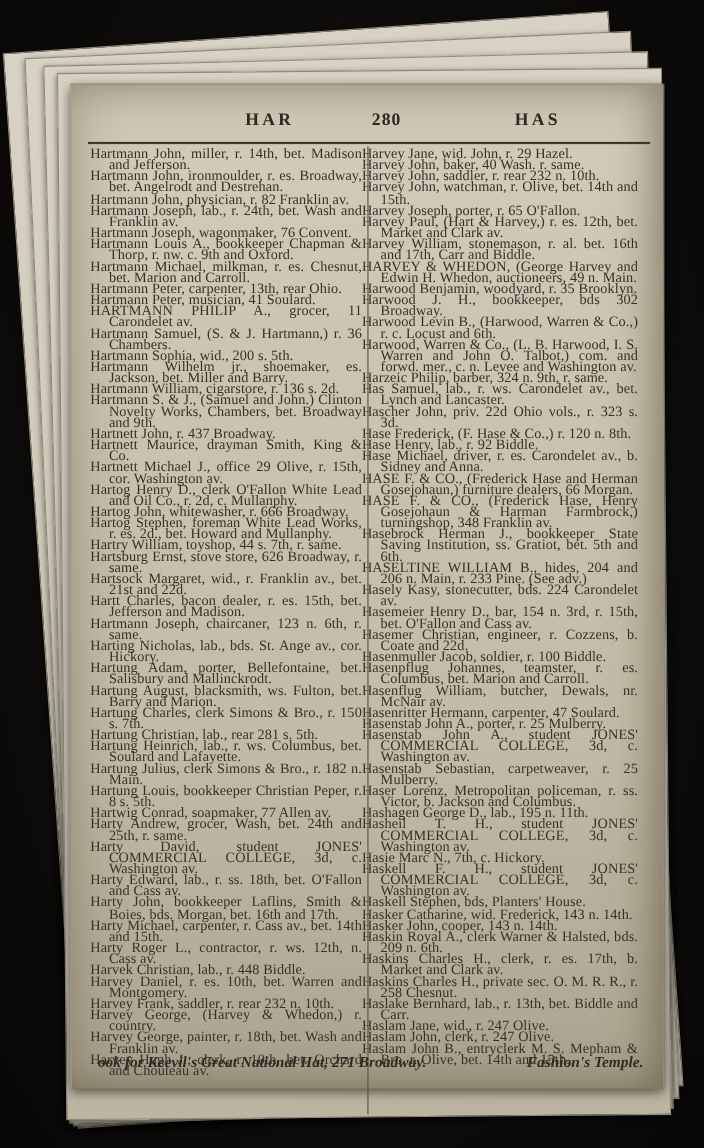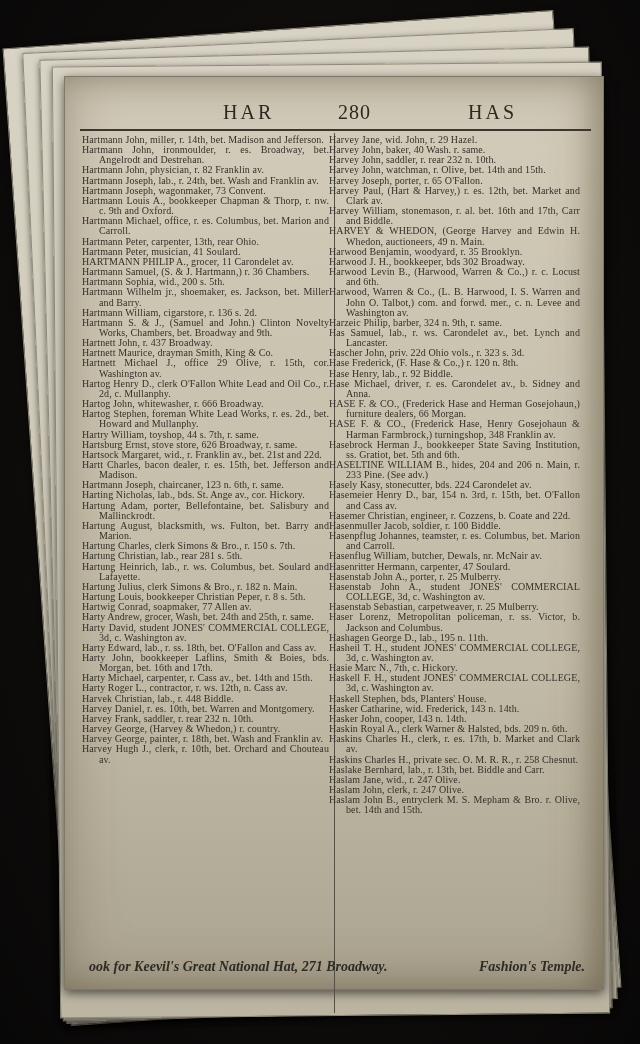--- a/index.html
+++ b/index.html
@@ -10,27 +10,27 @@
              border:1px solid #8f8a7b;box-shadow:0 2px 6px rgba(0,0,0,0.55);}
   .edge1{left:36px;top:28px;width:550px;height:978px;transform:rotate(-4deg);}
   .edge2{left:44px;top:40px;width:550px;height:970px;transform:rotate(-2.6deg);}
   .edge3{left:51px;top:53px;width:548px;height:960px;transform:rotate(-1.4deg);}
   .edge4{left:56px;top:64px;width:548px;height:950px;transform:rotate(-0.5deg);}
   .main-page{position:absolute;left:64px;top:76px;width:538px;height:912px;
              background:linear-gradient(180deg,#d3ccba 0%,#cbc4b1 30%,#c2bba7 65%,#aba490 100%);
              box-shadow:inset 0 0 55px rgba(70,58,35,0.35), inset -12px 0 25px rgba(70,58,35,0.25), 0 3px 10px rgba(0,0,0,0.6);
              border:1px solid #7e7969;}
   .page-header{position:absolute;top:24px;left:18px;width:509px;height:22px;color:#2c2822;}
-  .hdr{position:absolute;font-size:20px;font-weight:normal;letter-spacing:3px;}
+  .hdr{position:absolute;font-size:16px;font-weight:bold;letter-spacing:3px;}
   .hdr-left{left:140px;}
   .hdr-num{left:255px;letter-spacing:1px;}
   .hdr-right{left:385px;}
   .header-rule{position:absolute;top:52px;left:15px;width:511px;height:0;border-top:2px solid #3c372e;}
   .column-divider{position:absolute;top:56px;left:269px;width:0;height:880px;border-left:1px solid #545044;}
-  .col{position:absolute;top:58px;width:247px;font-size:10px;line-height:10.15px;color:#35312a;}
+  .col{position:absolute;top:58px;width:247px;font-size:13px;line-height:10.15px;color:#35312a;}
   .col-left{left:17px;}
   .col-right{left:264px;width:251px;font-family:Liberation Serif, serif;}
   .entry{padding-left:17px;text-indent:-17px;text-align:justify;letter-spacing:0.1px;}
   .advert-footer{position:absolute;left:24px;bottom:14px;width:496px;display:flex;
                  justify-content:space-between;align-items:baseline;
                  font-style:italic;font-weight:bold;font-size:14px;color:#2e2a24;}
 </style>
 </head>
 <body>
 
@@ -47,23 +47,23 @@
       <span class="hdr hdr-right">HAS</span>
     </div>
     <div class="header-rule"></div>
     <div class="column-divider"></div>
 
     <div class="col col-left">
         <div class="entry">Hartmann John, miller, r. 14th, bet. Madison and Jefferson.</div>
         <div class="entry">Hartmann John, ironmoulder, r. es. Broadway, bet. Angelrodt and Destrehan.</div>
         <div class="entry">Hartmann John, physician, r. 82 Franklin av.</div>
         <div class="entry">Hartmann Joseph, lab., r. 24th, bet. Wash and Franklin av.</div>
-        <div class="entry">Hartmann Joseph, wagonmaker, 73 Convent.</div>
+        <div class="entry">Hartmann Joseph, wagonmaker, 76 Convent.</div>
         <div class="entry">Hartmann Louis A., bookkeeper Chapman &amp; Thorp, r. nw. c. 9th and Oxford.</div>
-        <div class="entry">Hartmann Michael, office, r. es. Columbus, bet. Marion and Carroll.</div>
+        <div class="entry">Hartmann Michael, milkman, r. es. Chesnut, bet. Marion and Carroll.</div>
         <div class="entry">Hartmann Peter, carpenter, 13th, rear Ohio.</div>
         <div class="entry">Hartmann Peter, musician, 41 Soulard.</div>
         <div class="entry">HARTMANN PHILIP A., grocer, 11 Carondelet av.</div>
         <div class="entry">Hartmann Samuel, (S. &amp; J. Hartmann,) r. 36 Chambers.</div>
         <div class="entry">Hartmann Sophia, wid., 200 s. 5th.</div>
         <div class="entry">Hartmann Wilhelm jr., shoemaker, es. Jackson, bet. Miller and Barry.</div>
         <div class="entry">Hartmann William, cigarstore, r. 136 s. 2d.</div>
         <div class="entry">Hartmann S. &amp; J., (Samuel and John.) Clinton Novelty Works, Chambers, bet. Broadway and 9th.</div>
         <div class="entry">Hartnett John, r. 437 Broadway.</div>
         <div class="entry">Hartnett Maurice, drayman Smith, King &amp; Co.</div>

